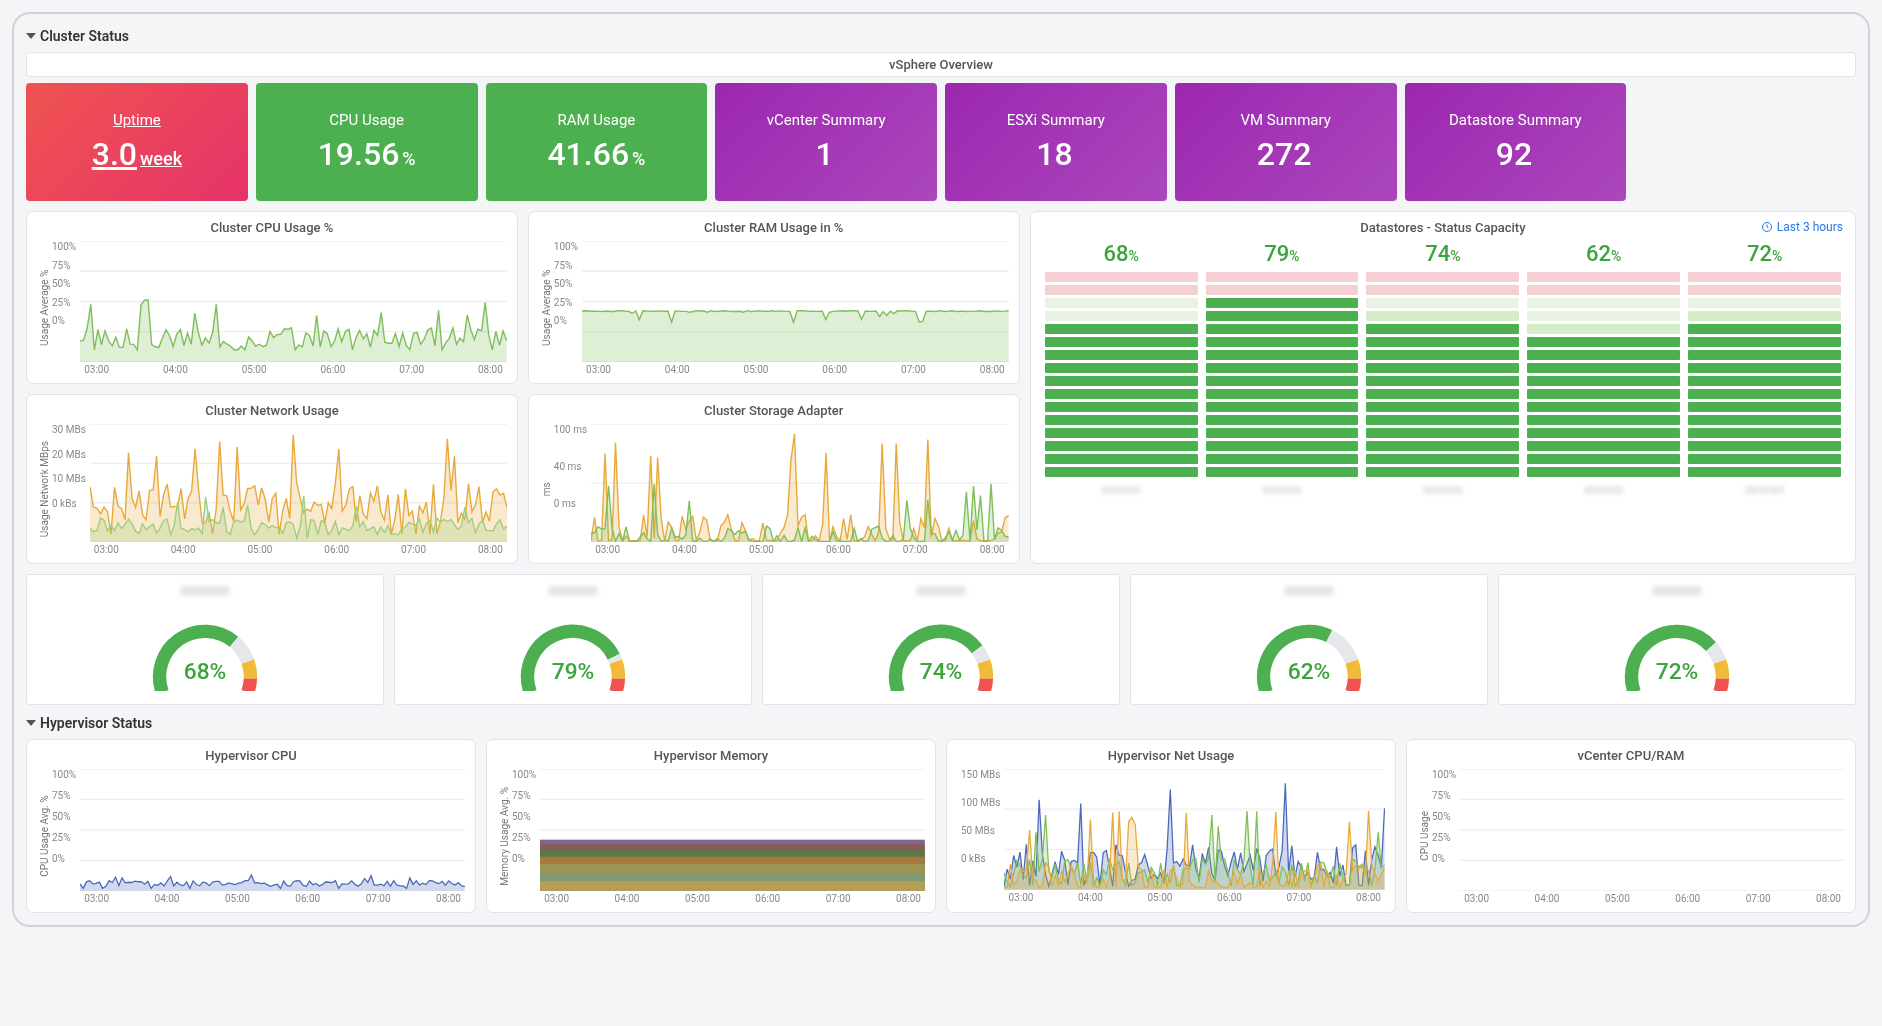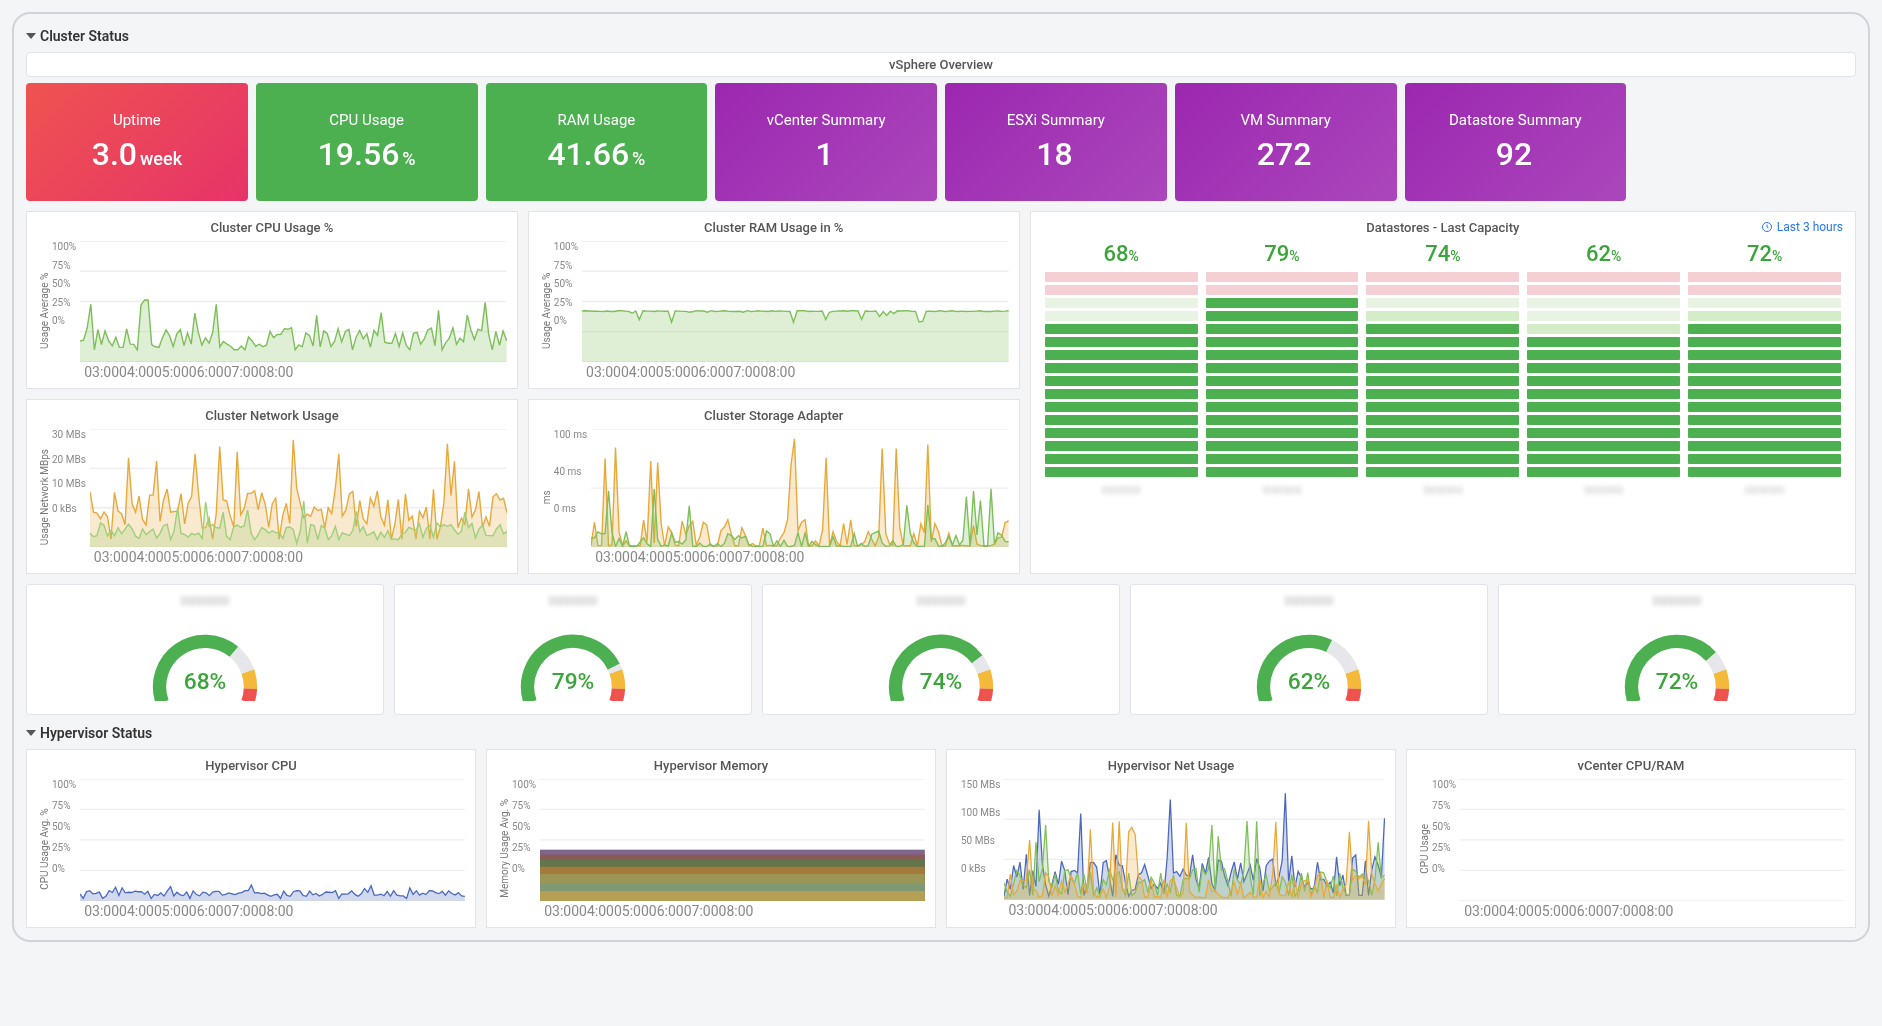--- a/index.html
+++ b/index.html
@@ -6,33 +6,33 @@
 body { background:#f4f5f7; padding:12px; font-size:13px; color:#333; }
 .wrapper { background:#f4f5f7; border-radius:18px; border:2px solid #d0d3d8; padding:8px 12px 12px 12px; }
 .section-head { font-size:14px; font-weight:600; color:#333; display:flex; align-items:center; gap:4px; margin:6px 0 8px 0; cursor:pointer; }
 .section-head .chev { display:inline-block; width:0; height:0; border-left:5px solid transparent; border-right:5px solid transparent; border-top:6px solid #555; transform:none; }
 .overview-bar { background:#fff; border:1px solid #e1e3e8; border-radius:4px; text-align:center; font-size:13px; font-weight:500; padding:4px 0; margin-bottom:6px; color:#555; }
 .cards { display:grid; grid-template-columns:repeat(8,1fr); gap:8px; margin-bottom:10px; }
 .card { border-radius:4px; color:#fff; display:flex; flex-direction:column; align-items:center; justify-content:center; height:118px; }
 .card .lbl { font-size:15px; margin-bottom:6px; }
 .card .val { font-size:32px; font-weight:500; display:flex; align-items:baseline; gap:3px; }
 .card .val .unit { font-size:18px; }
-.card.red { background:linear-gradient(135deg,#ef5350,#e63369); }
+.card.red { background:linear-gradient(135deg,#ef5350,#e63369);text-decoration:underline; }
 .card.green { background:#4caf50; }
 .card.purple { background:linear-gradient(135deg,#9c27b0,#ab47bc); }
 .row2 { display:grid; grid-template-columns:1fr 1fr 1.68fr; gap:10px; align-items:stretch; margin-bottom:10px; }
 .col-left { display:flex; flex-direction:column; gap:10px; }
-.panel { background:#fff; border:1px solid #e1e3e8; border-radius:0; padding:8px 10px; position:relative; }
+.panel { background:#fff; border:1px solid #e1e3e8; border-radius:7px; padding:8px 10px; position:relative; }
 .panel-title { text-align:center; font-size:13px; font-weight:500; color:#555; margin-bottom:6px; }
 .panel .time-range { position:absolute; top:8px; right:12px; color:#2978e8; font-size:12px; display:flex; align-items:center; gap:4px; cursor:pointer; }
 .chart { display:flex; }
 .ylabel { writing-mode:vertical-rl; transform:rotate(180deg); font-size:10px; color:#777; text-align:center; padding:0 2px; }
 .plot-area { flex:1; }
 .plot-area svg { width:100%; display:block; }
-.xticks { display:flex; justify-content:flex-start; font-size:14px; color:#888; padding:2px 4px 0 4px; }
+.xticks { display:flex; justify-content:space-between; font-size:10px; color:#888; padding:2px 4px 0 4px; }
 .ds-usage .percents { display:grid; grid-template-columns:repeat(5,1fr); text-align:center; }
 .ds-usage .pct { color:#3ba53b; font-size:22px; font-weight:500; }
 .ds-usage .pct .sm { font-size:14px; }
 .ds-usage .bars-grid { display:grid; grid-template-columns:repeat(5,1fr); gap:0; margin-top:6px; }
 .ds-usage .bar-stack { display:flex; flex-direction:column; gap:3px; padding:0 4px; }
 .ds-usage .bar { height:10px; border-radius:1px; }
 .ds-usage .lbls { display:grid; grid-template-columns:repeat(5,1fr); text-align:center; font-size:9px; color:#bbb; margin-top:8px; }
 .ds-usage .blur { filter:blur(2px); }
 .gauges { display:grid; grid-template-columns:repeat(5,1fr); gap:10px; margin-bottom:10px; }
 .gpanel { background:#fff; border:1px solid #e1e3e8; border-radius:3px; padding:10px; text-align:center; }
@@ -209,21 +209,21 @@
                 <span>05:00</span>
                 <span>06:00</span>
                 <span>07:00</span>
                 <span>08:00</span>
               </div>
             </div>
   </div>
         </div>
   </div>
   <div class="panel ds-usage">
-    <div class="panel-title">Datastores - Last Capacity</div>
+    <div class="panel-title">Datastores - Status Capacity</div>
     <div class="time-range">
       <svg width="12" height="12" viewBox="0 0 24 24">
             <circle cx="12" cy="12" r="9" fill="none" stroke="#2978e8" stroke-width="2"></circle>
             <path d="M12 7v5l3 2" fill="none" stroke="#2978e8" stroke-width="2"></path>
           </svg>
       <span>Last 3 hours</span>
     </div>
     <div class="percents" id="ds-pcts">
           <div class="pct">68<span class="sm">%</span></div>
           <div class="pct">79<span class="sm">%</span></div>

